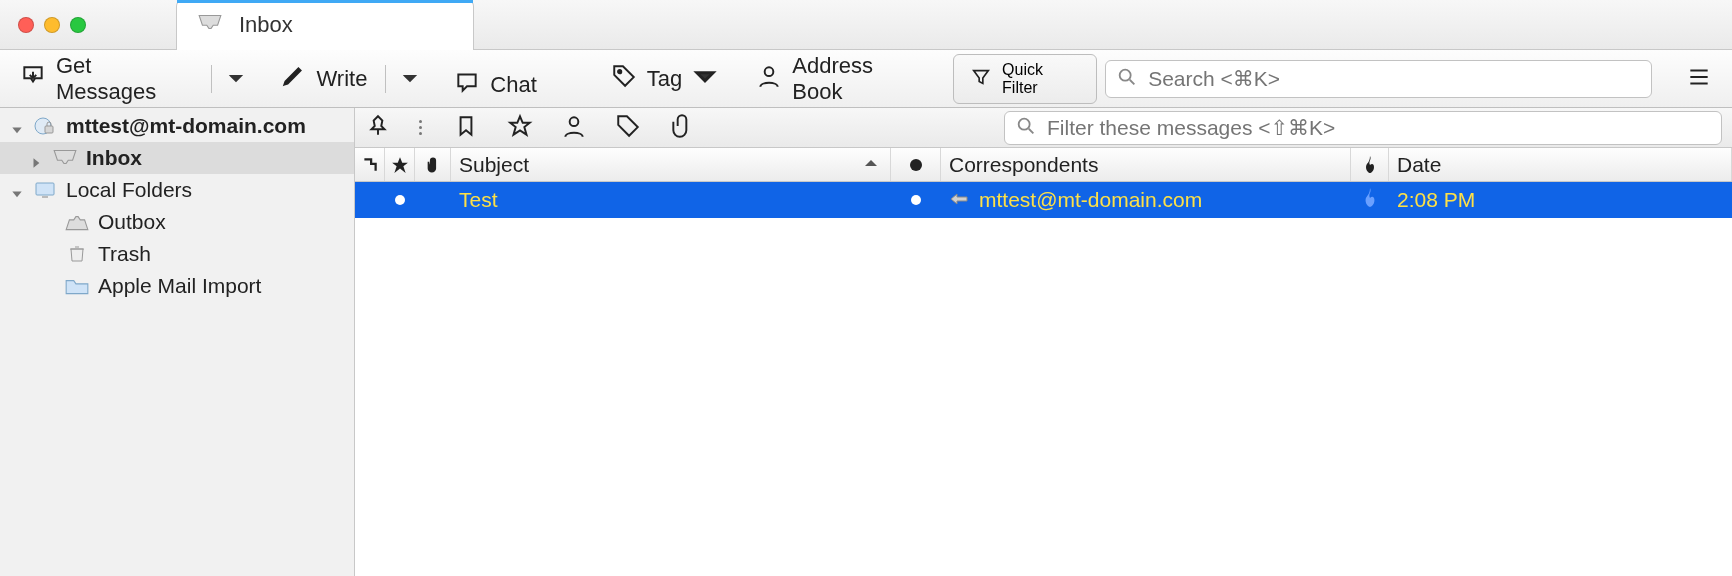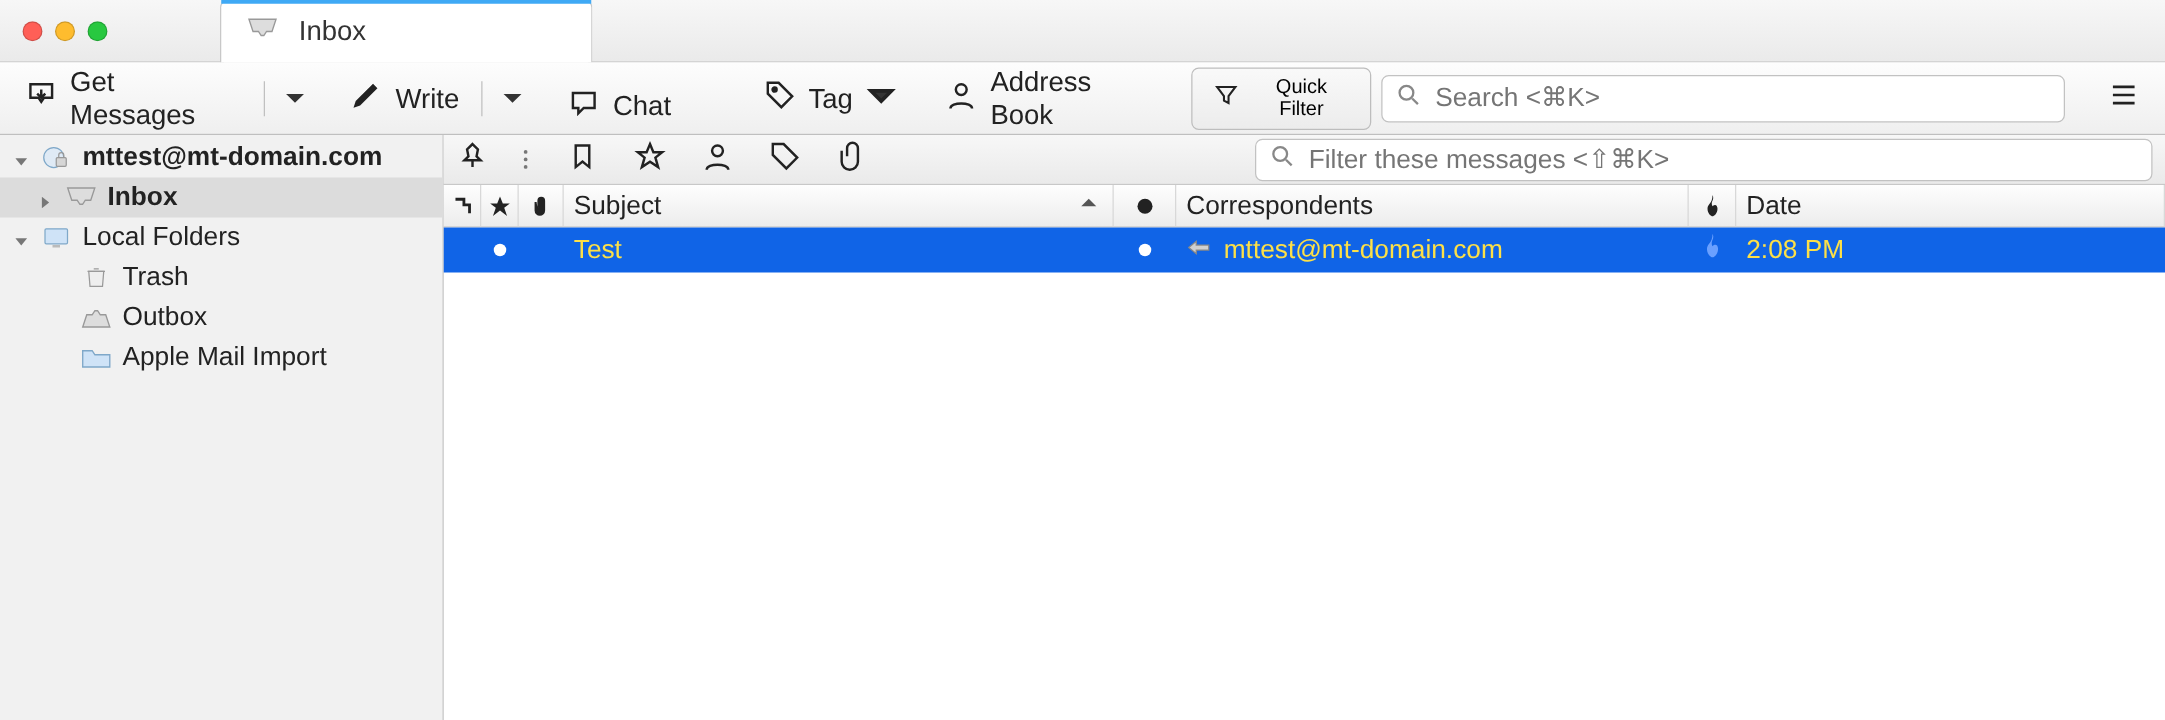--- a/index.html
+++ b/index.html
@@ -153,21 +153,21 @@
   </div>
 
   <div class="tbtn" style="margin-left:14px;">
     <span><svg viewBox="0 0 24 24">
           <circle cx="12" cy="8" r="4"></circle>
           <path d="M4 22c0-5 16-5 16 0"></path>
         </svg></span>
     <span>Address Book</span>
   </div>
 
-  <div class="qfbtn" style="margin-left:14px;text-align:center;">
+  <div class="qfbtn" style="margin-left:14px;">
     <span><svg viewBox="0 0 24 24">
           <path d="M4 5h16l-6 8v6l-4-2v-4z"></path>
         </svg></span>
     <span>Quick Filter</span>
   </div>
 
   <div class="spacer"></div>
 
   <div class="searchbox">
     <span><svg viewBox="0 0 24 24">
@@ -218,34 +218,34 @@
       <span class="folder-ico">
           <svg viewBox="0 0 24 20">
             <rect x="3" y="3" width="18" height="12" rx="1" fill="#cfe3f7" stroke="#7fa8c9"></rect>
             <rect x="9" y="16" width="6" height="2" fill="#bbb"></rect>
           </svg>
         </span>
       <span class="row-label">Local Folders</span>
     </div>
     <div class="tree-row indent2">
       <span class="folder-ico">
+          <svg viewBox="0 0 24 18">
+            <path d="M2 16h20l-3-9h-4l-2-3h-2l-2 3H5z" fill="#ddd" stroke="#999"></path>
+          </svg>
+        </span>
+      <span class="row-label">Outbox</span>
+    </div>
+    <div class="tree-row indent2">
+      <span class="folder-ico">
           <svg viewBox="0 0 20 20">
             <path d="M4 5h12l-1 12H5z" fill="#eee" stroke="#999"></path>
             <path d="M3 5h14M8 3h4" stroke="#999"></path>
           </svg>
         </span>
       <span class="row-label">Trash</span>
-    </div>
-    <div class="tree-row indent2">
-      <span class="folder-ico">
-          <svg viewBox="0 0 24 18">
-            <path d="M2 16h20l-3-9h-4l-2-3h-2l-2 3H5z" fill="#ddd" stroke="#999"></path>
-          </svg>
-        </span>
-      <span class="row-label">Outbox</span>
     </div>
     <div class="tree-row indent2">
       <span class="folder-ico">
           <svg viewBox="0 0 24 18">
             <path d="M2 4h7l2 3h11v9H2z" fill="#cfe3f7" stroke="#7fa8c9"></path>
           </svg>
         </span>
       <span class="row-label">Apple Mail Import</span>
     </div>
   </div>

